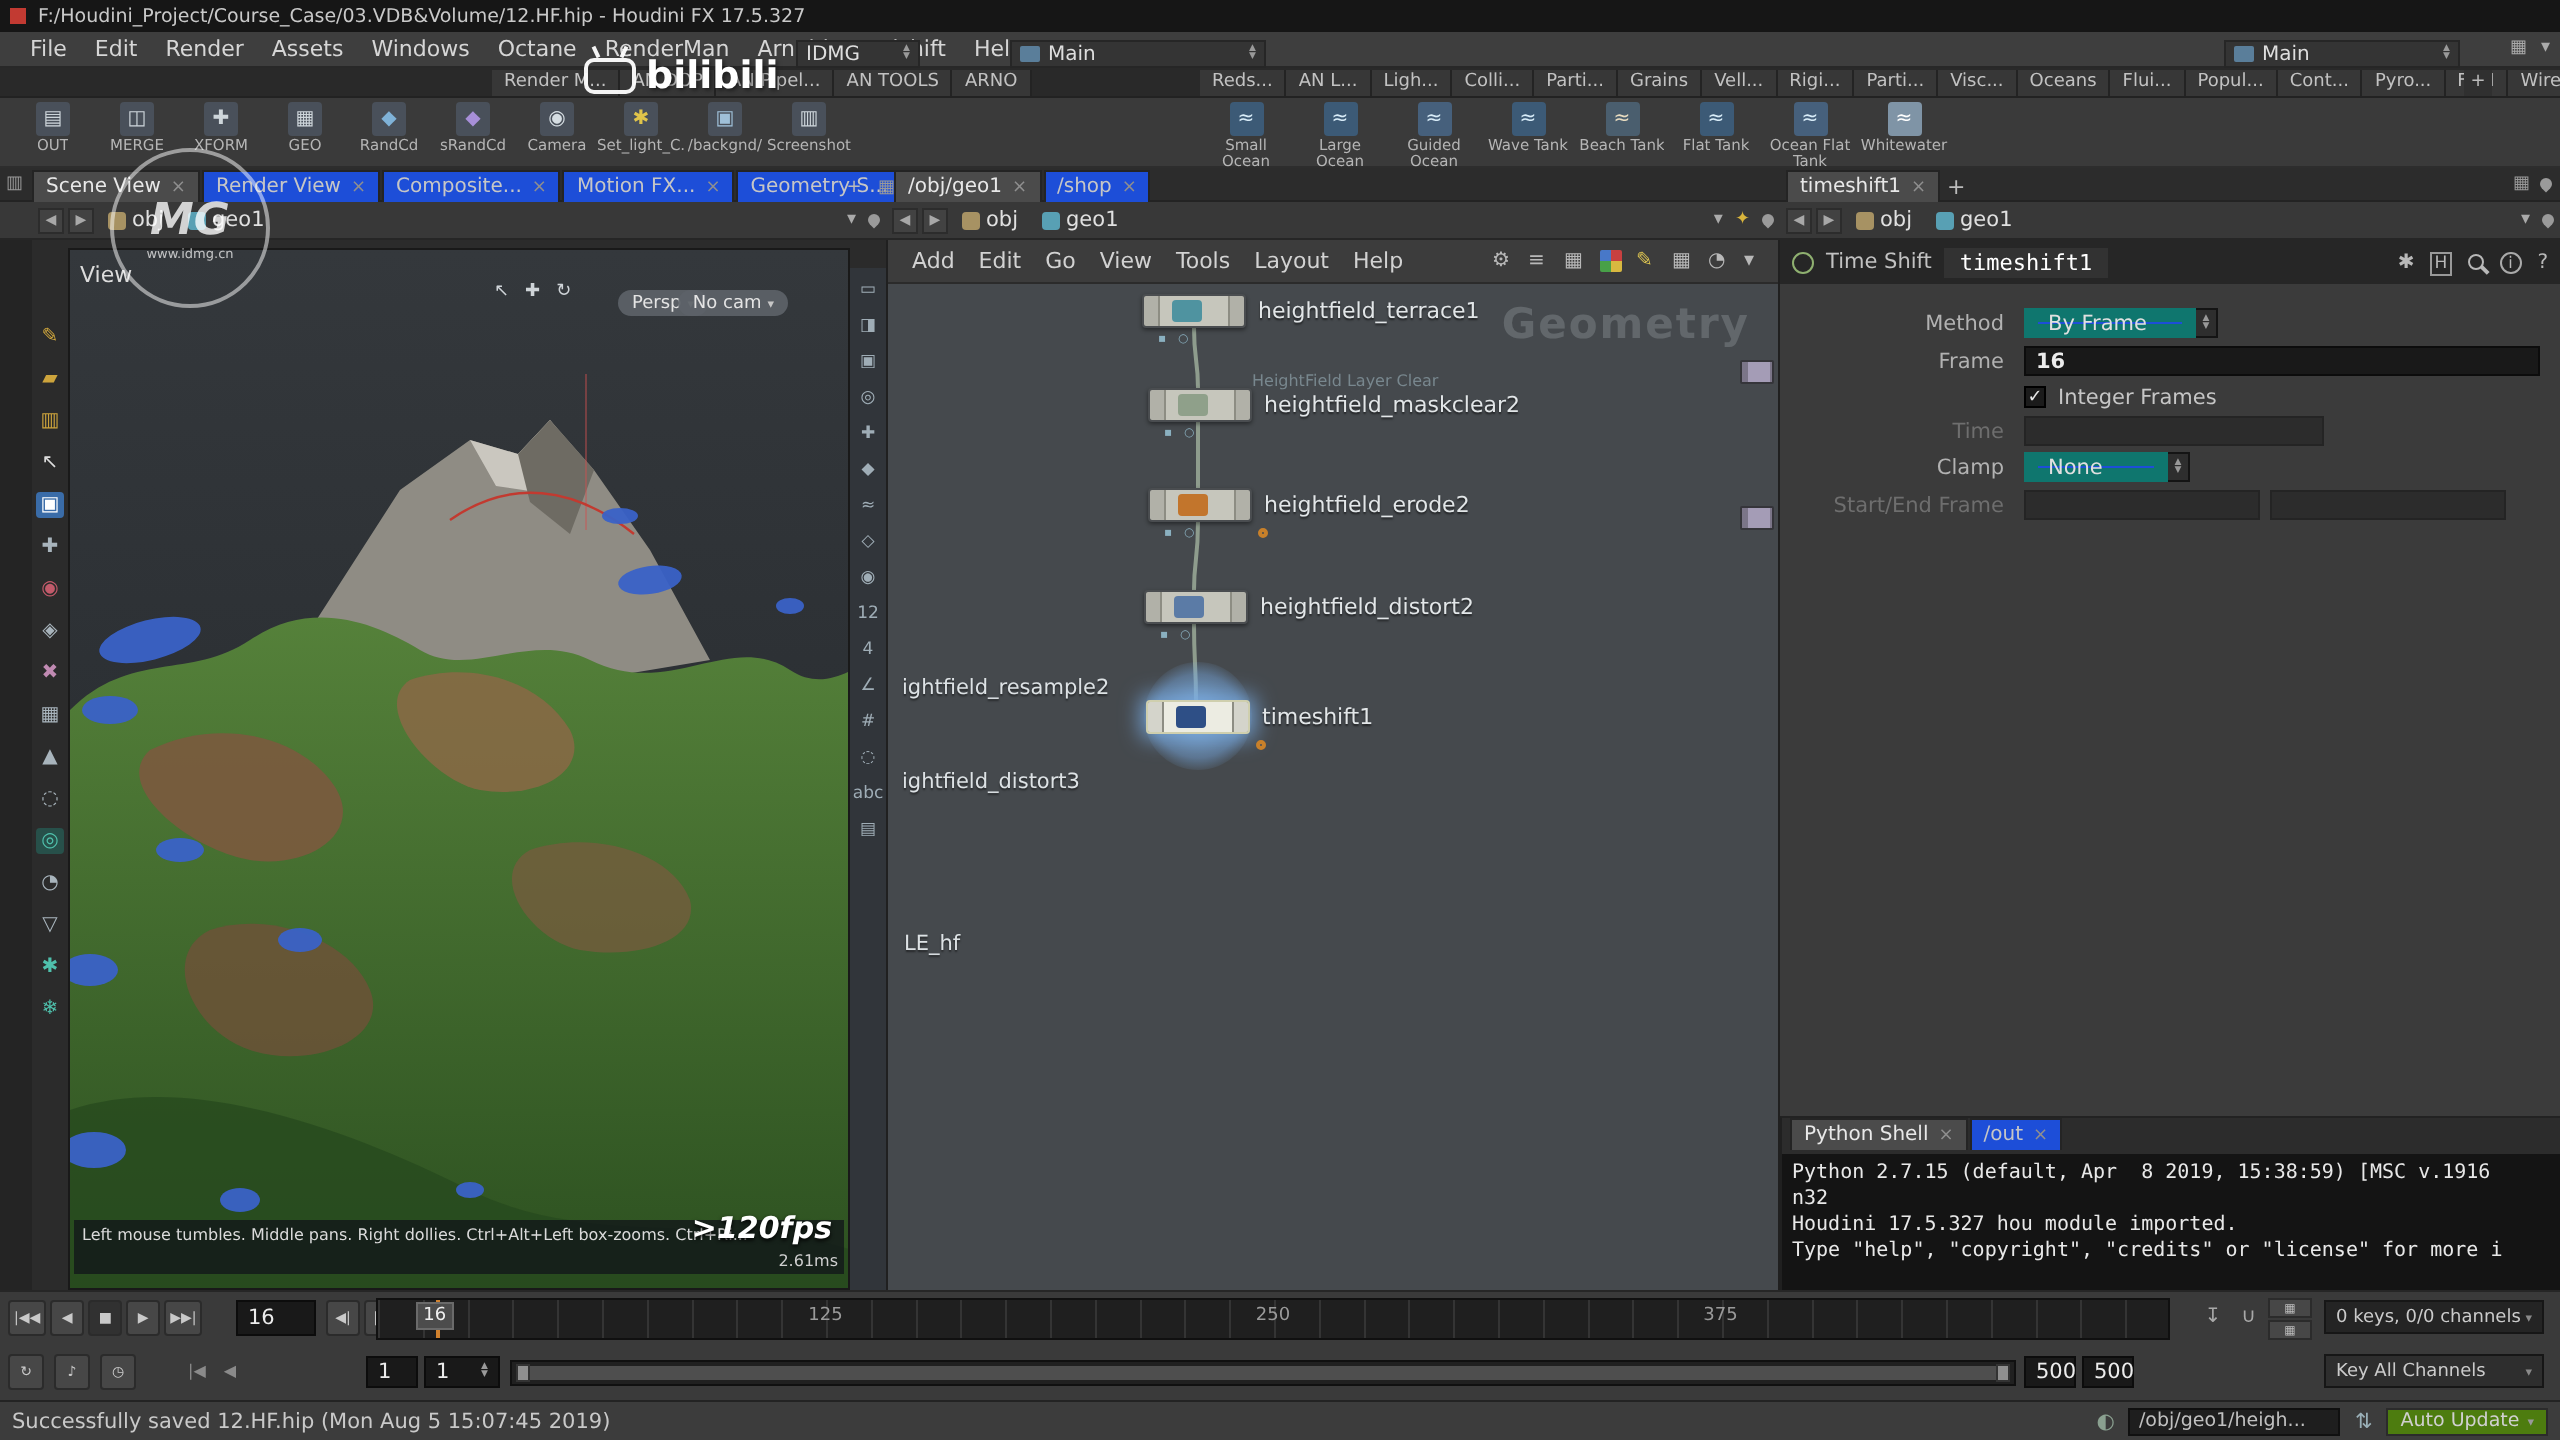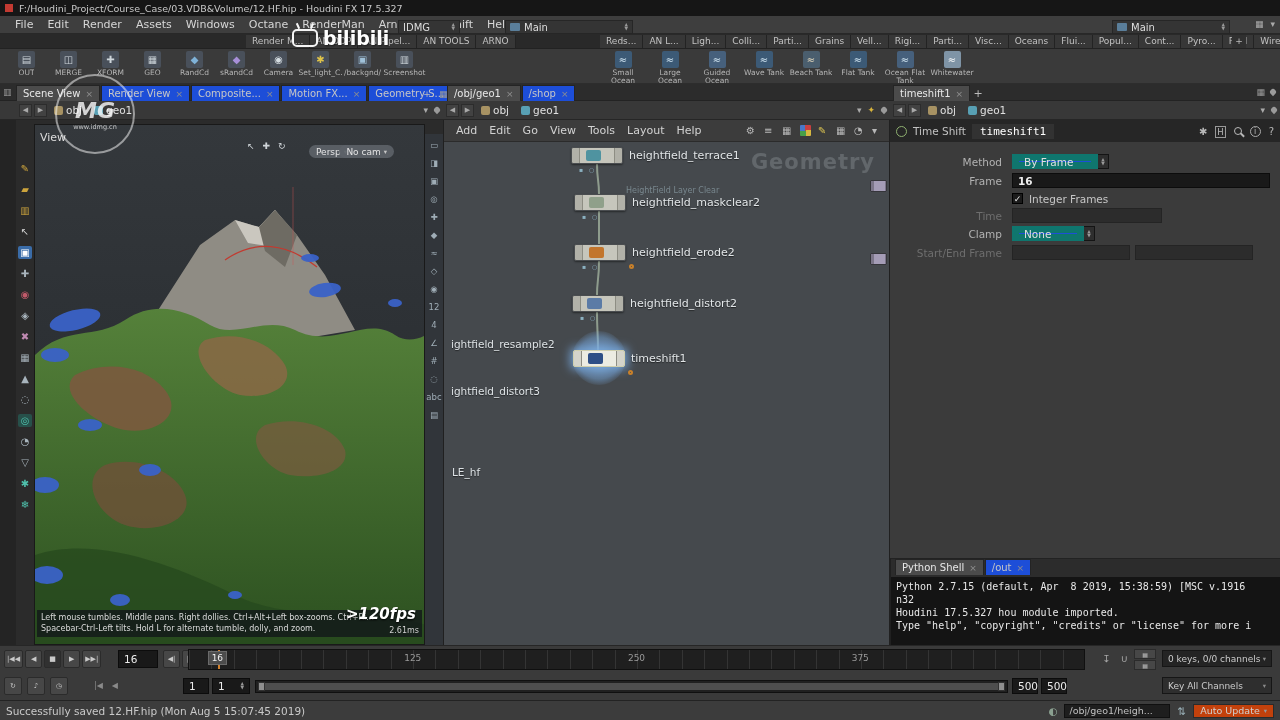--- a/index.html
+++ b/index.html
@@ -176,21 +176,21 @@
 .rs-bar{position:absolute;left:2px;right:2px;top:2px;bottom:2px;background:#4e4e4e}
 .rs-h{position:absolute;top:1px;width:7px;height:9px;background:#8f8f8f;border:1px solid #333}
 .rs-h.l{left:2px}.rs-h.r{right:2px}
 
 
 #statusbar{position:absolute;left:0;top:700px;right:0;height:20px;background:#3c3c3c;border-top:1px solid #232323;display:flex;align-items:center;padding:0 6px;font-size:10.5px;color:#c9c9c9}
 .sb-right{margin-left:auto;display:flex;align-items:center;gap:7px}
 .sb-ic::before{content:"◐";color:#8aa090}
 .sb-path{width:106px;height:14px;background:#1e1e1e;border:1px solid #101010;font-size:9.5px;color:#c0c0c0;display:flex;align-items:center;padding:0 4px;overflow:hidden;white-space:nowrap}
 .ic-sync::before{content:"⇅";color:#9ab0b8}
-.sb-au{height:14px;background:#c2410c;border:1px solid #2b2b2b;display:flex;align-items:center;gap:4px;padding:0 6px;font-size:9.5px;color:#d0d0d0}
+.sb-au{height:14px;background:#4d7c0f;border:1px solid #2b2b2b;display:flex;align-items:center;gap:4px;padding:0 6px;font-size:9.5px;color:#d0d0d0}
 .sb-au::after{content:"▾";font-size:6.5px;color:#999}
 
 
 #wm-title{position:absolute;left:10px;top:26px;font-size:26px;font-weight:bold;letter-spacing:2px;color:rgba(255,255,255,.92);text-shadow:1px 2px 3px rgba(0,0,0,.55);z-index:60;pointer-events:none}
 #wm-bili{position:absolute;left:292px;top:27px;display:flex;align-items:center;gap:5px;z-index:61;pointer-events:none}
 .bili-tv{width:26px;height:18px;border:2.5px solid #fff;border-radius:5px;position:relative;opacity:.95}
 .bili-tv::before{content:"";position:absolute;left:3px;top:-8px;width:2px;height:6px;background:#fff;transform:rotate(-25deg)}
 .bili-tv::after{content:"";position:absolute;right:3px;top:-8px;width:2px;height:6px;background:#fff;transform:rotate(25deg)}
 #wm-bili span{font-size:19px;font-weight:bold;color:#fff;text-shadow:1px 1px 2px rgba(0,0,0,.5)}
 #wm-circle{position:absolute;left:55px;top:74px;width:80px;height:80px;border:2px solid rgba(255,255,255,.5);border-radius:50%;z-index:60;display:flex;flex-direction:column;align-items:center;justify-content:center;pointer-events:none}
@@ -489,21 +489,20 @@
             <span>↻</span>
           </div>
         <div class="vp-pill pill-dd" id="pill-persp">
             <span>Persp</span>
           </div>
         <div class="vp-pill pill-dd" id="pill-cam">
             <span>No cam</span>
           </div>
         <div class="vp-help">
           <div>Left mouse tumbles. Middle pans. Right dollies. Ctrl+Alt+Left box-zooms. Ctrl+Ri...</div>
-          <div>Spacebar-Ctrl-Left tilts. Hold L for alternate tumble, dolly, and zoom.</div>
         </div>
         <span class="vp-fps">&gt;120fps</span>
         <span class="vp-ms">2.61ms</span>
       </div>
       <div class="vp-rtb">
           <span class="vic-r">▭</span>
           <span class="vic-r">◨</span>
           <span class="vic-r">▣</span>
           <span class="vic-r">◎</span>
           <span class="vic-r">✚</span>

